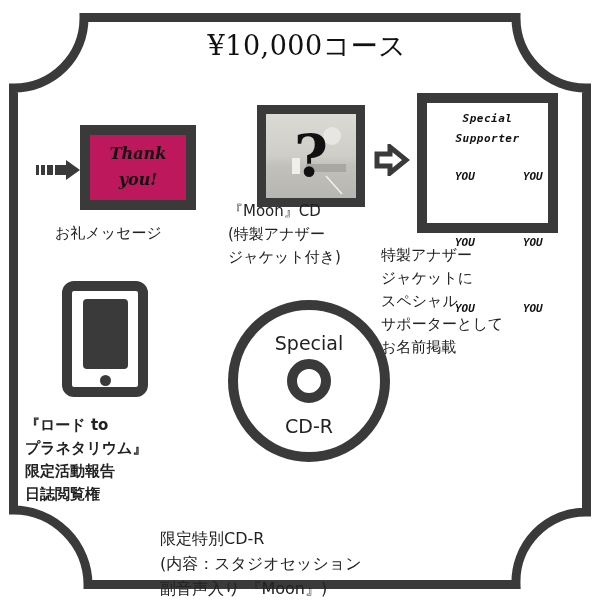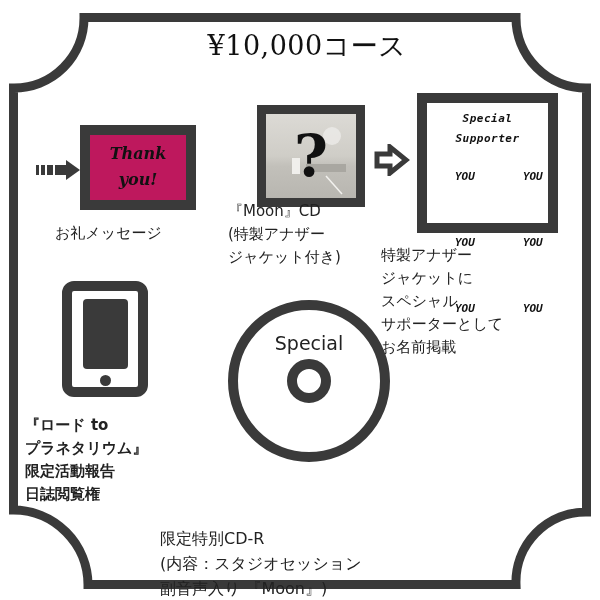--- a/index.html
+++ b/index.html
@@ -99,16 +99,17 @@
   <div class="tablet-button"></div>
 </div>
 <div class="abs caption" style="left:25px;top:414px;width:160px;font-weight:bold;">『ロード to
 プラネタリウム』
 限定活動報告
 日誌閲覧権</div>
 
 <div class="abs disc">
   <div class="disc-top">Special</div>
   <div class="disc-hub"></div>
+  <div class="disc-bottom">CD-R</div>
 </div>
 <div class="abs caption" style="left:160px;top:482px;width:290px;font-size:16px;line-height:25px;margin-top:44px;">限定特別CD-R
 (内容：スタジオセッション
 副音声入り 『Moon』)</div>
 
 </body></html>

